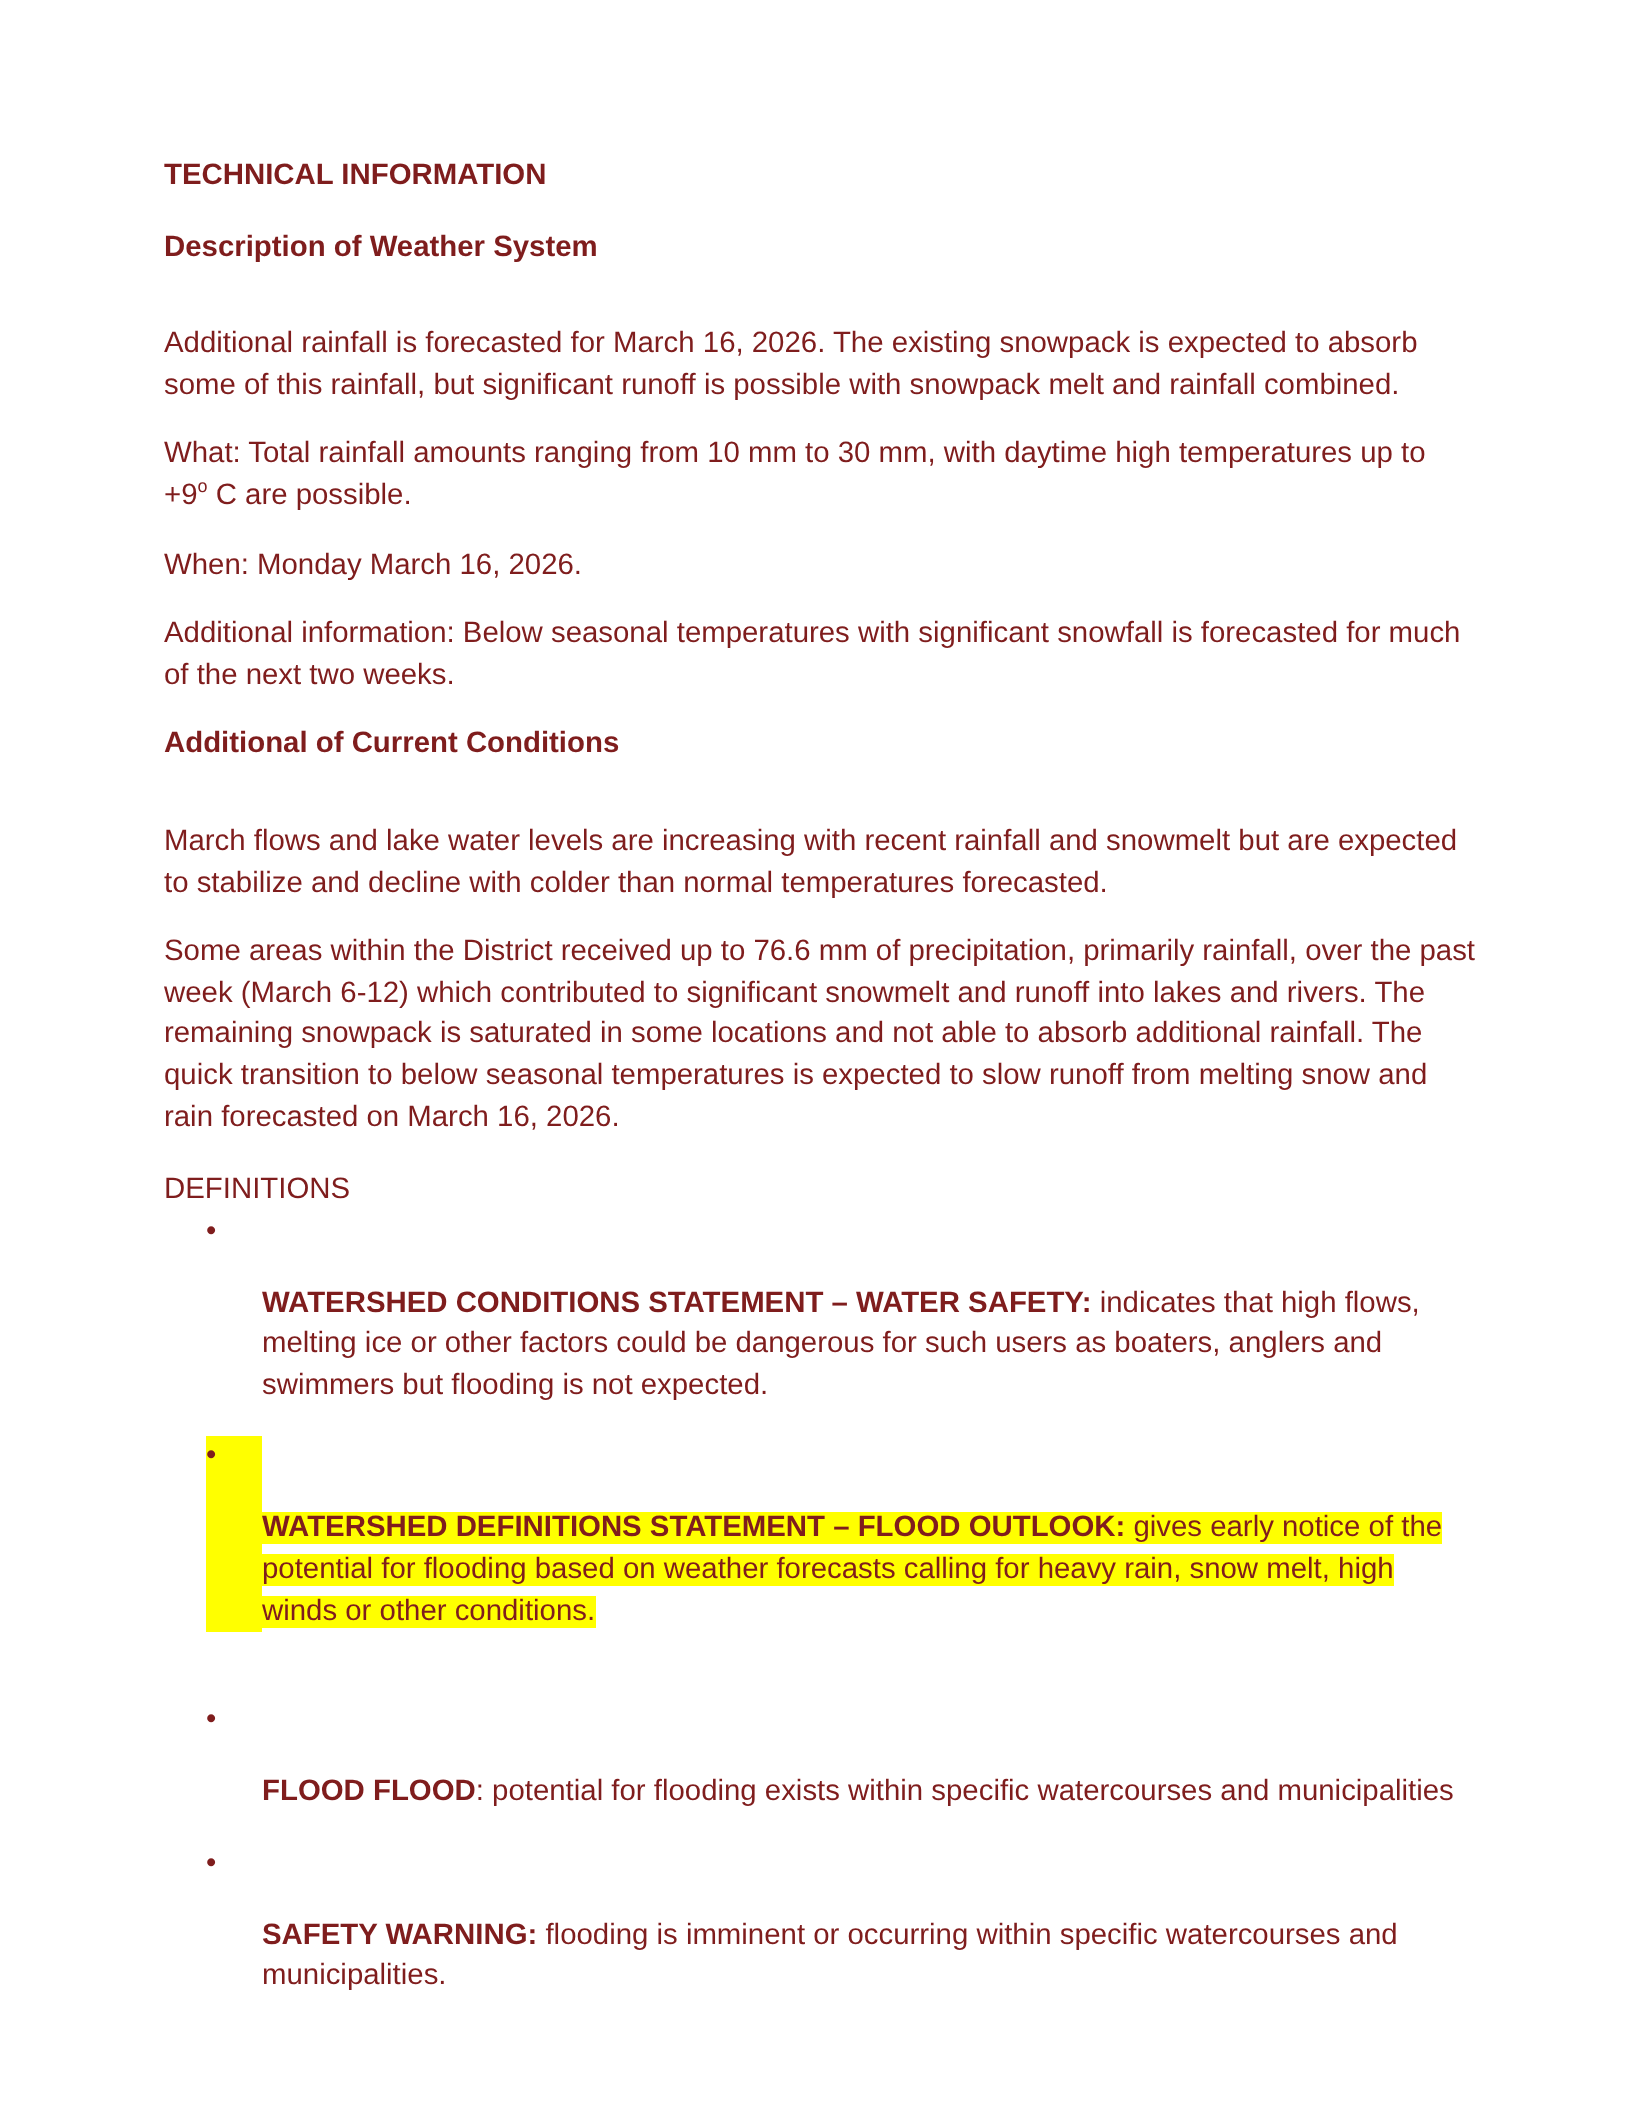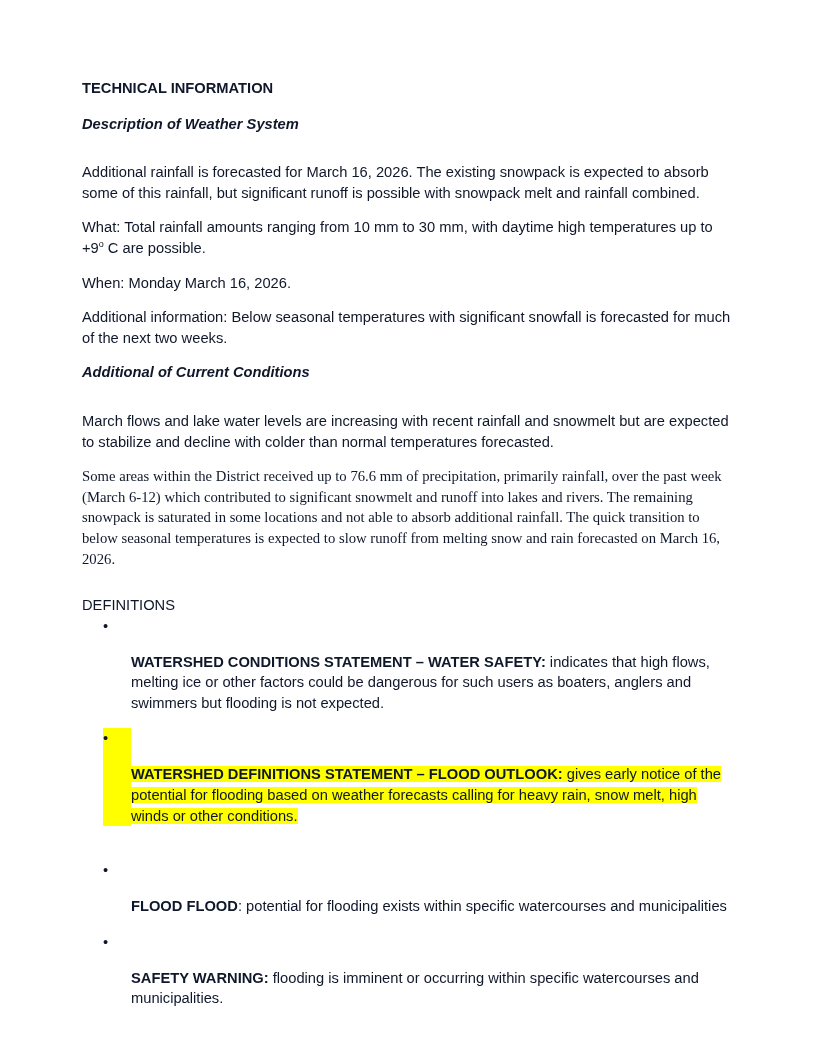--- a/index.html
+++ b/index.html
@@ -8,27 +8,27 @@
   .page {
     position: relative;
     width: 816px;
     height: 1056px;
     margin: 0 auto;
     background: #ffffff;
     padding: 78px 78px 0 82px;
     font-family: "Liberation Sans", "DejaVu Sans", sans-serif;
     font-size: 14.7px;
     line-height: 20.6px;
-    color: #0f172a;
+    color: #7f1d1d;
     overflow: hidden;
   }
   .h-major { font-weight: bold; margin-bottom: 15px; }
-  .h-sub   { font-weight: bold; margin-bottom: 28px; font-style: italic; }
+  .h-sub   { font-weight: bold; margin-bottom: 28px; }
   p.body   { margin-bottom: 14px; }
-  p.body.last-before-defs { margin-bottom: 26px; font-family: Liberation Serif, serif; }
+  p.body.last-before-defs { margin-bottom: 16px; }
   .h-defs  { font-weight: normal; }
   sup.deg  { font-size: 9px; vertical-align: super; line-height: 0; }
   ul.defs  { list-style: none; padding-left: 21px; }
   ul.defs li { display: flex; margin-bottom: 15px; }
   ul.defs li.spacer-after { margin-bottom: 34px; }
   ul.defs li:last-child { margin-bottom: 0; }
   .marker  { flex: 0 0 28px; width: 28px; }
   .bullet-text { flex: 1 1 auto; margin-top: 36px; }
   .bold-lead { font-weight: bold; }
   li.hl .marker { background: var(--hl); }

